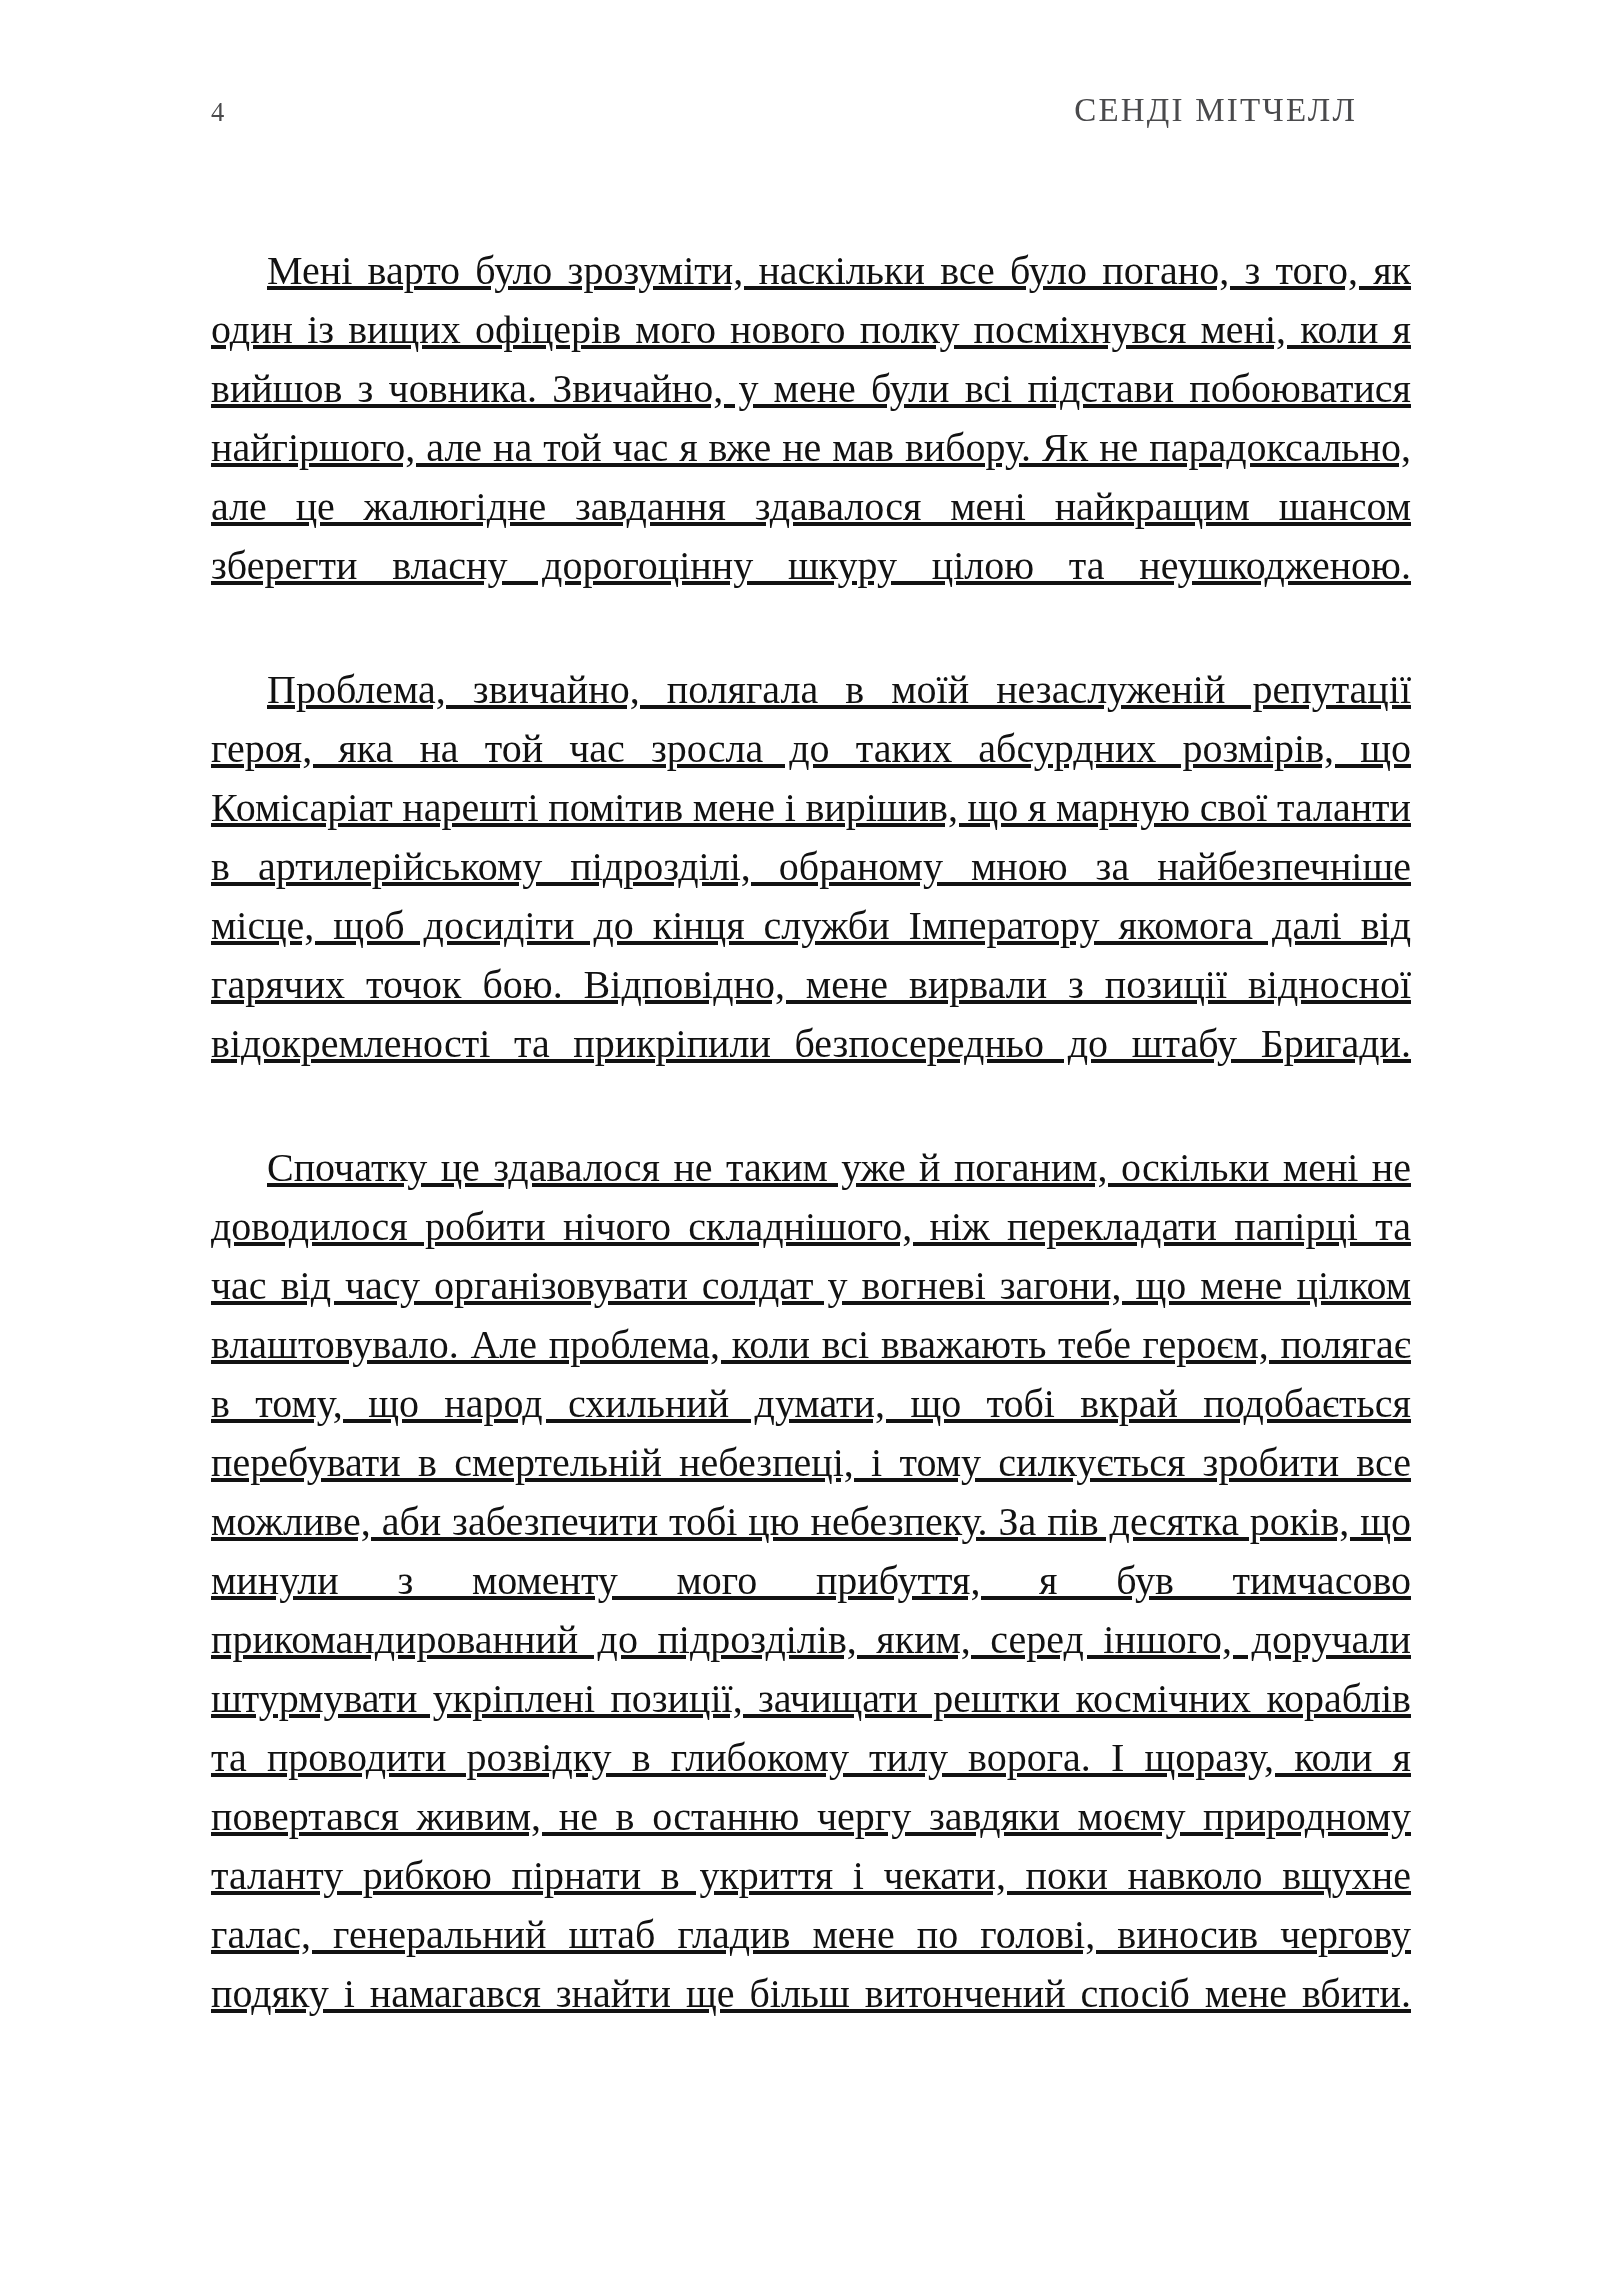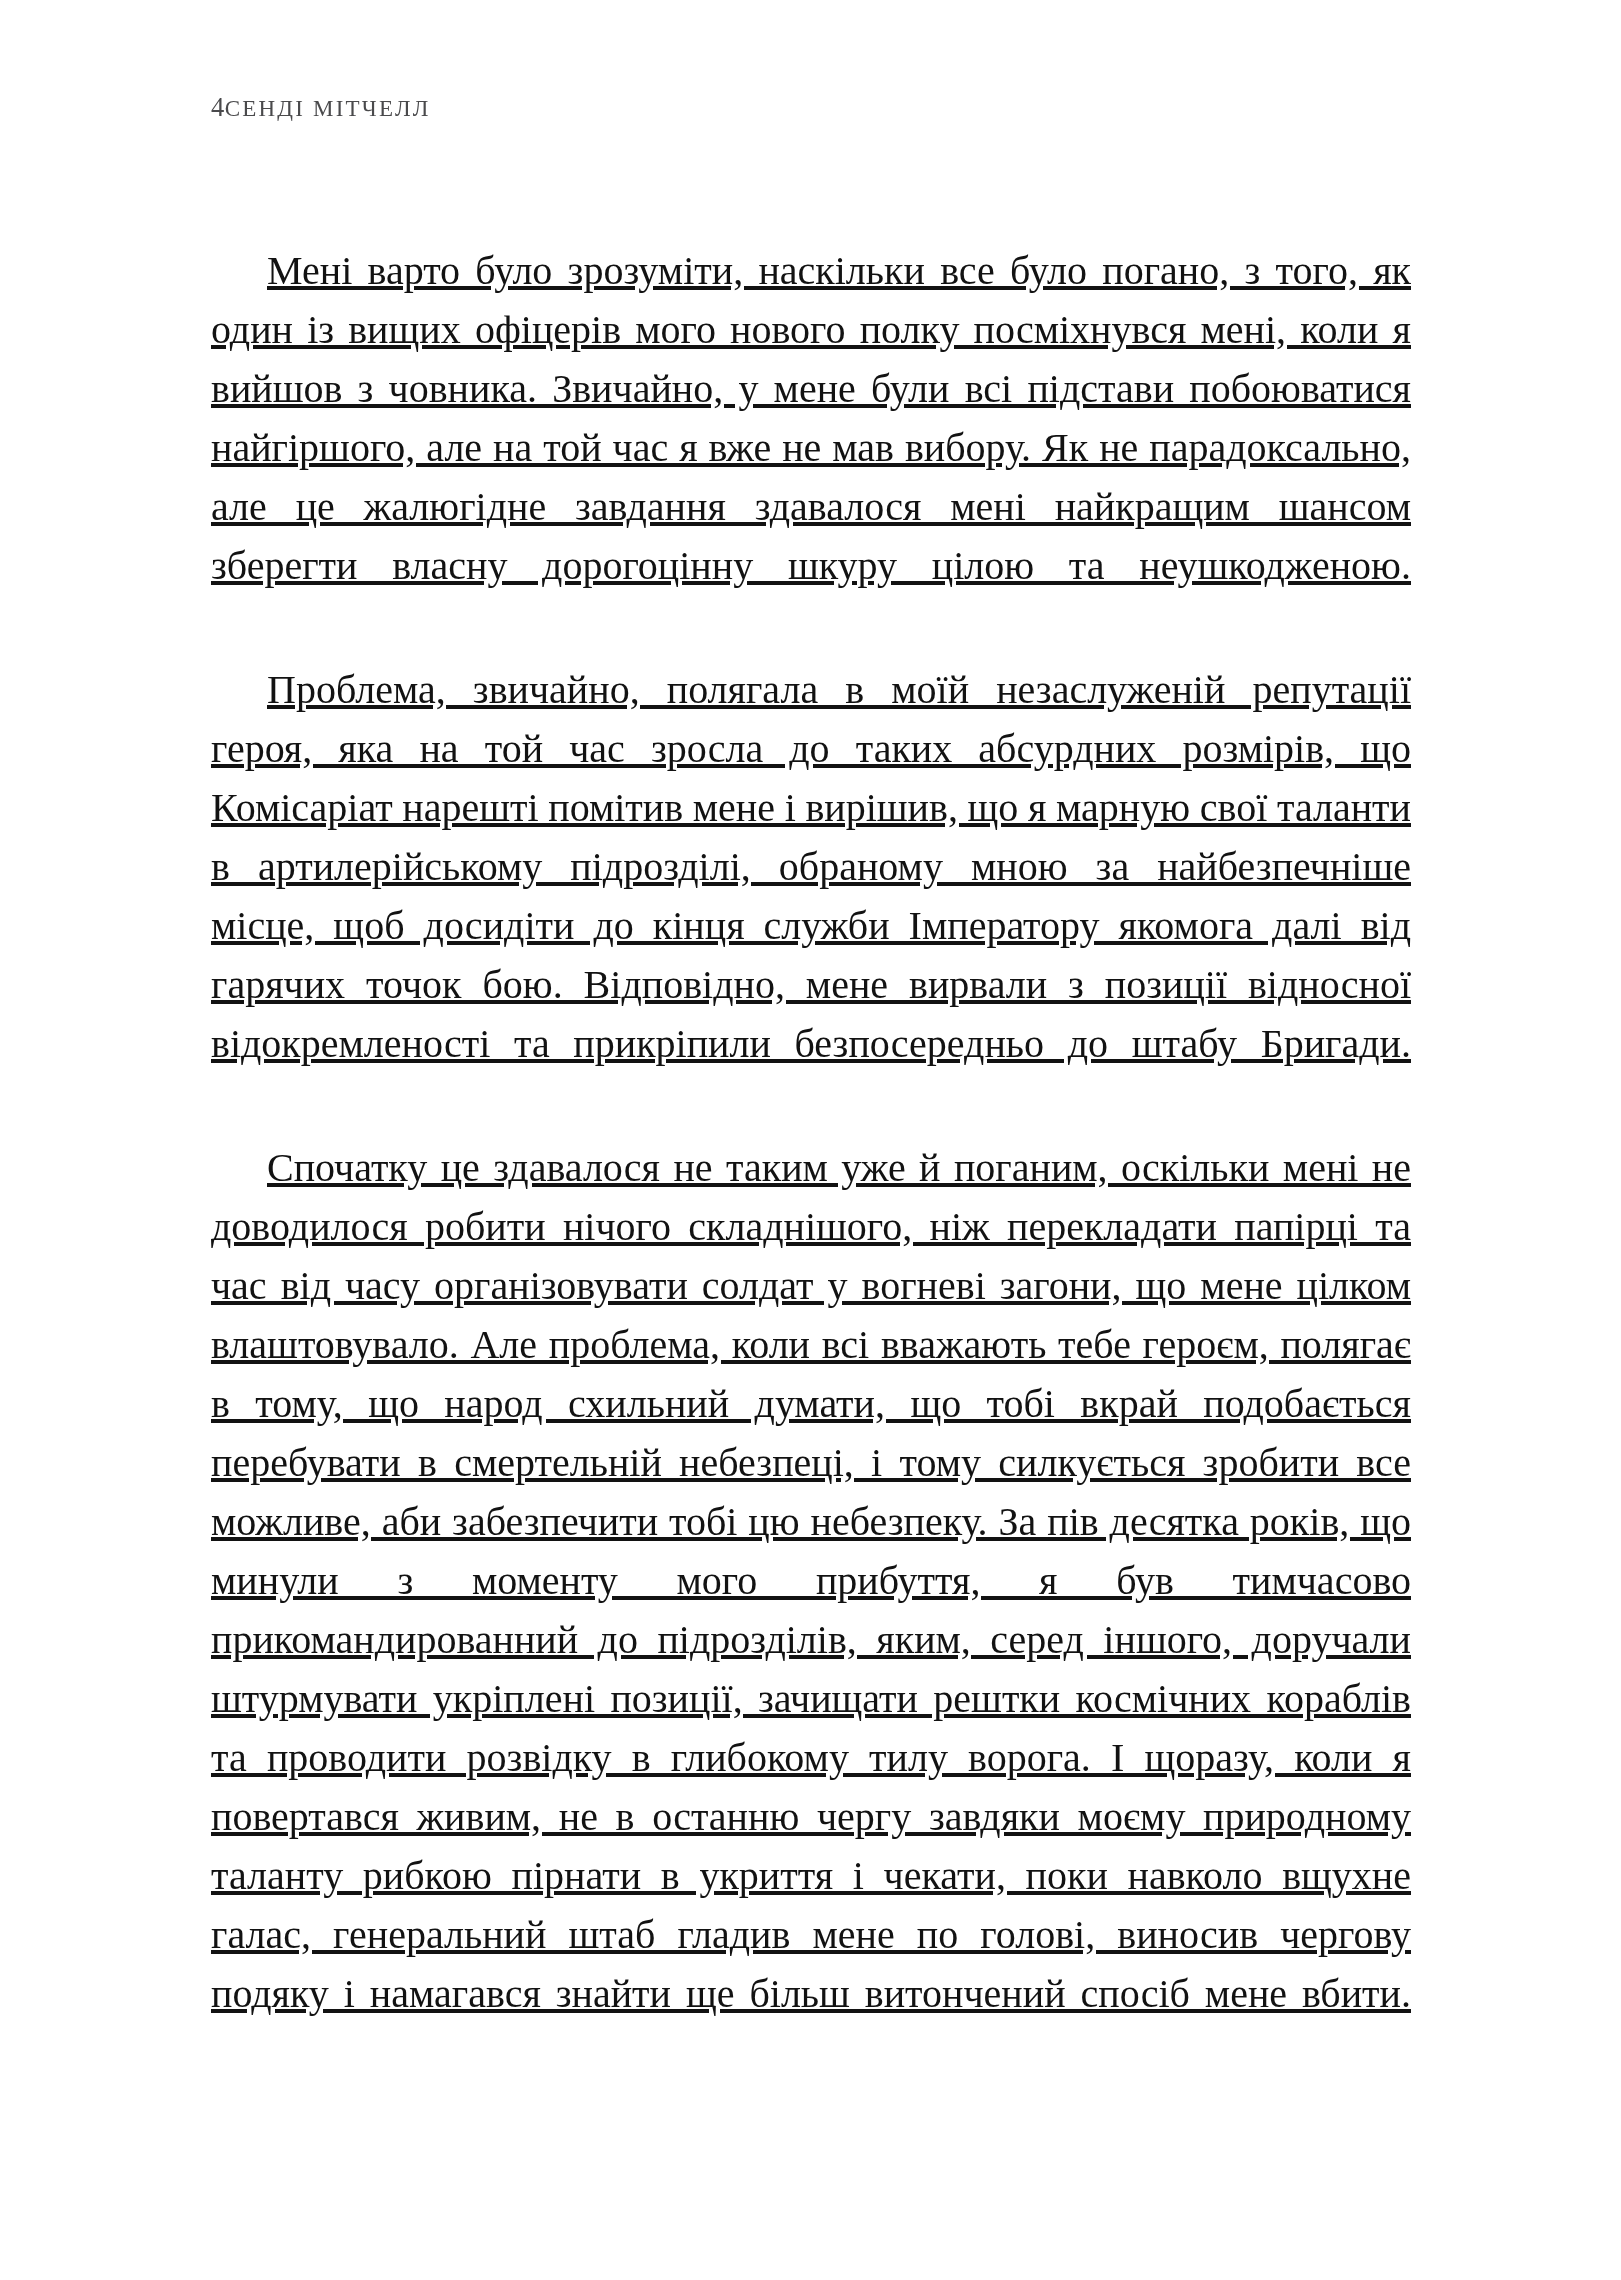--- a/index.html
+++ b/index.html
@@ -34,27 +34,27 @@
     font-family: "Liberation Serif", "DejaVu Serif", serif;
     font-size: 26.5px;
     color: #4a4a4c;
     letter-spacing: 0.5px;
     line-height: 1;
     flex: 0 0 auto;
   }
 
   .head-title {
     font-family: "Liberation Serif", "DejaVu Serif", serif;
-    font-size: 23px;
+    font-size: 33px;
     color: #4a4a4c;
     letter-spacing: 2.2px;
     line-height: 1;
     text-transform: uppercase;
     flex: 1 1 auto;
-    text-align: left;
+    text-align: right;
     
     padding-right: 53px;
   }
 
   
   .textblock {
     position: absolute;
     top: 241px;
     left: 211px;
     width: 1200px;

